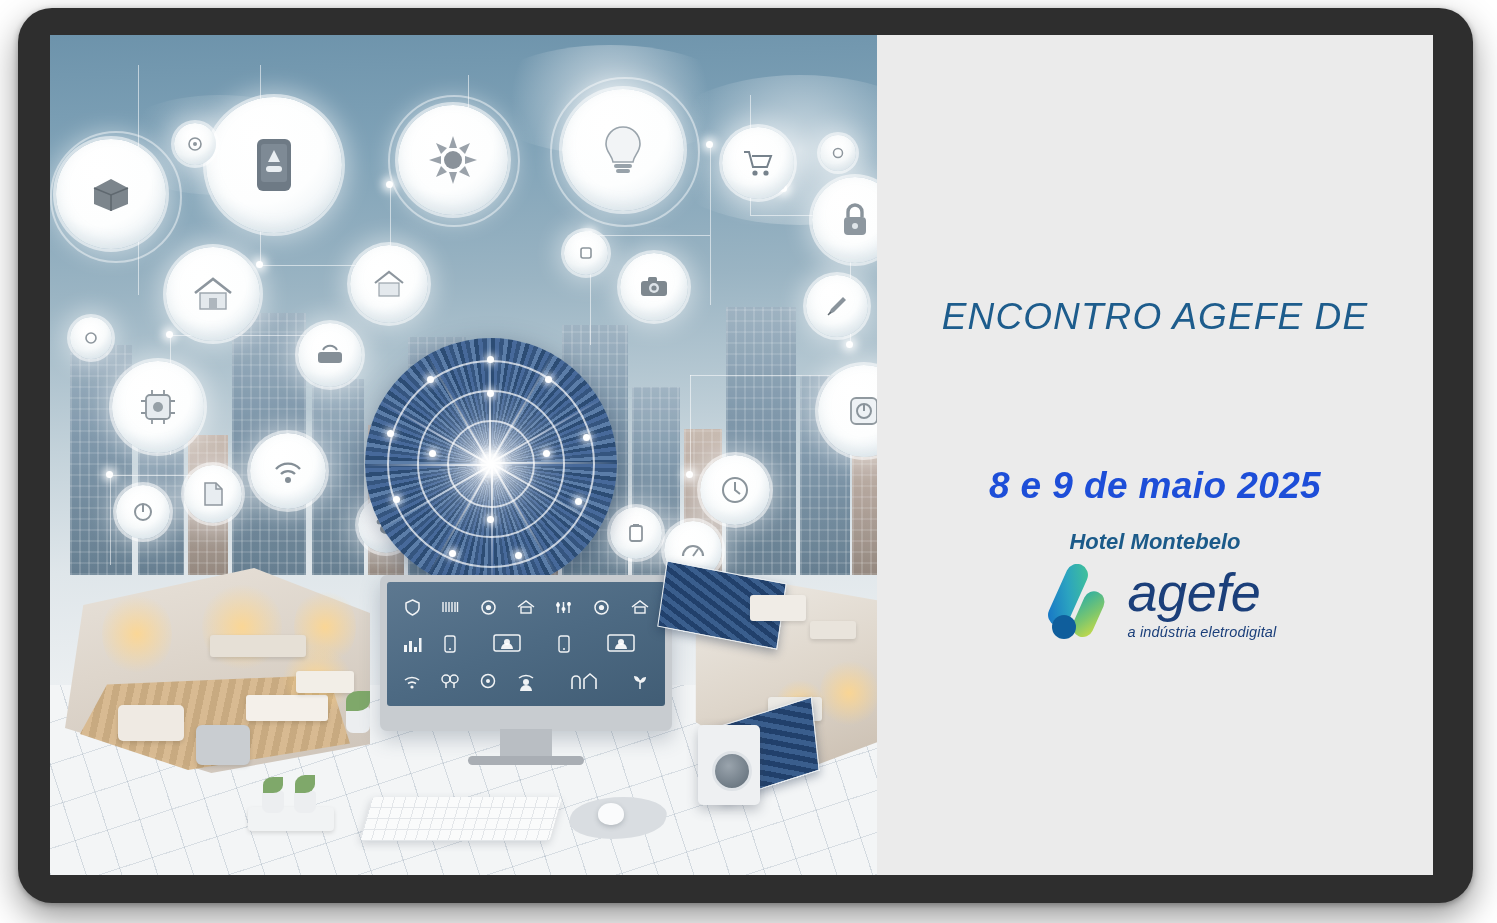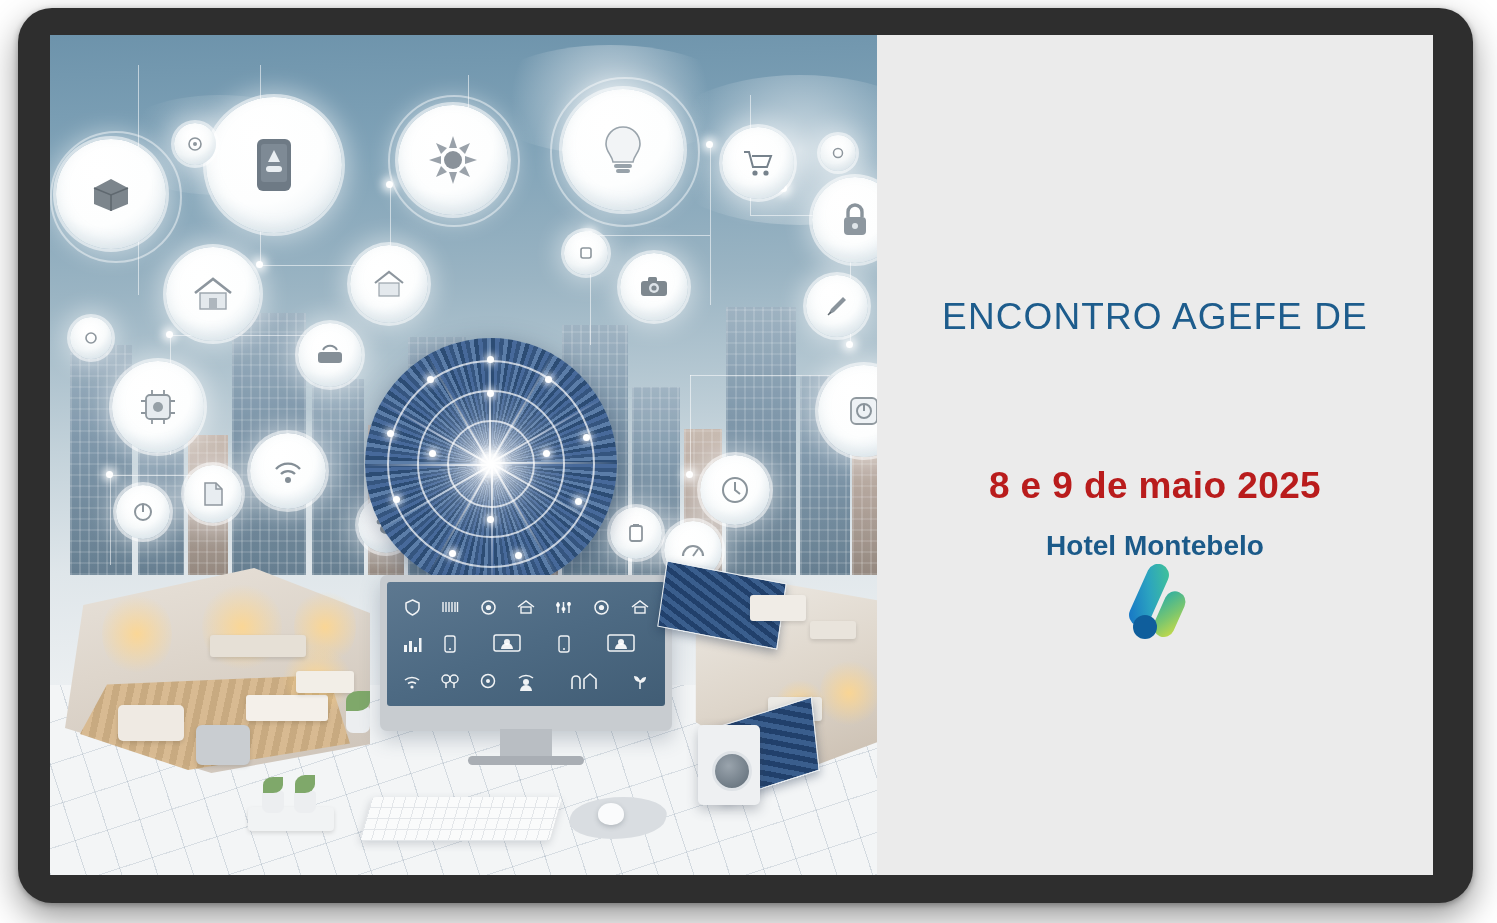--- a/index.html
+++ b/index.html
@@ -118,28 +118,28 @@
     background-image:repeating-linear-gradient(90deg,#e3e6e9 0 1px,transparent 1px 11px),
                      repeating-linear-gradient(0deg,#e3e6e9 0 1px,transparent 1px 11px);}
   .mousepad{position:absolute;left:520px;top:762px;width:96px;height:42px;border-radius:50%/45%;
     background:#d9dde1;transform:skewX(-14deg);}
   .mouse{position:absolute;left:548px;top:768px;width:26px;height:22px;border-radius:50% 50% 45% 45%;background:#fafbfc;
     box-shadow:0 2px 5px rgba(60,70,85,.25);}
   .plantpot{position:absolute;background:#eceef0;border-radius:3px 3px 7px 7px;}
   .leaf{position:absolute;border-radius:50% 0 50% 0;background:#7fa86a;}
 
   
-  .info{position:relative;flex:1;background:#ebebeb;height:652px;}
+  .info{position:relative;flex:1;background:#ebebeb;height:652px;font-style:italic;}
   .title-block{position:absolute;left:0;right:0;top:259px;text-align:center;}
   .t-line1{font-size:37px;letter-spacing:1.1px;color:#1d5c8c;font-weight:400;line-height:1.22;}
   .t-line2{font-size:41px;letter-spacing:.6px;color:#15527f;font-weight:bold;line-height:1.20;}
 
   .date-block{position:absolute;left:0;right:0;top:430px;text-align:center;}
-  .d-date{font-size:37px;font-weight:bold;color:#b91c1c;letter-spacing:.4px;}
-  .d-venue{margin-top:21px;font-size:28px;font-weight:bold;color:#1b5a89;line-height:1.28;}
+  .d-date{font-size:37px;font-weight:bold;color:#1d4ed8;letter-spacing:.4px;}
+  .d-venue{margin-top:21px;font-size:22px;font-weight:bold;color:#1b5a89;line-height:1.28;}
 
   .logo-wrap{position:absolute;left:0;right:0;bottom:45px;display:flex;justify-content:center;align-items:flex-end;gap:14px;}
   .logo-mark{width:80px;height:78px;position:relative;flex:0 0 80px;}
   .logo-text{display:flex;flex-direction:column;align-items:flex-start;padding-bottom:2px;}
   .logo-word{font-size:54px;line-height:.92;color:#1b3f7a;letter-spacing:-.5px;}
   .logo-tag{font-size:14.5px;color:#1b3f7a;letter-spacing:.15px;margin-top:6px;}
 </style>
 </head>
 <body>
 
@@ -598,18 +598,22 @@
                   <stop offset="0%" stop-color="#34b09f"></stop>
                   <stop offset="55%" stop-color="#7ac66f"></stop>
                   <stop offset="100%" stop-color="#c3d94a"></stop>
                 </linearGradient>
               </defs>
               <rect x="23" y="-2" width="22" height="66" rx="11" fill="url(#gdiag)" transform="rotate(24 34 31)"></rect>
               <rect x="44" y="26" width="21" height="48" rx="10.5" fill="url(#gbar)" transform="rotate(24 54 50)"></rect>
               <circle cx="30" cy="63" r="12" fill="#0f5e9c"></circle>
             </svg>
           </div>
+          <div class="logo-text">
+            <div class="logo-word">agefe</div>
+            <div class="logo-tag">a indústria eletrodigital</div>
+          </div>
         </div>
 
       </div>
     </div>
   </div>
 </div>
 
 </body></html>

